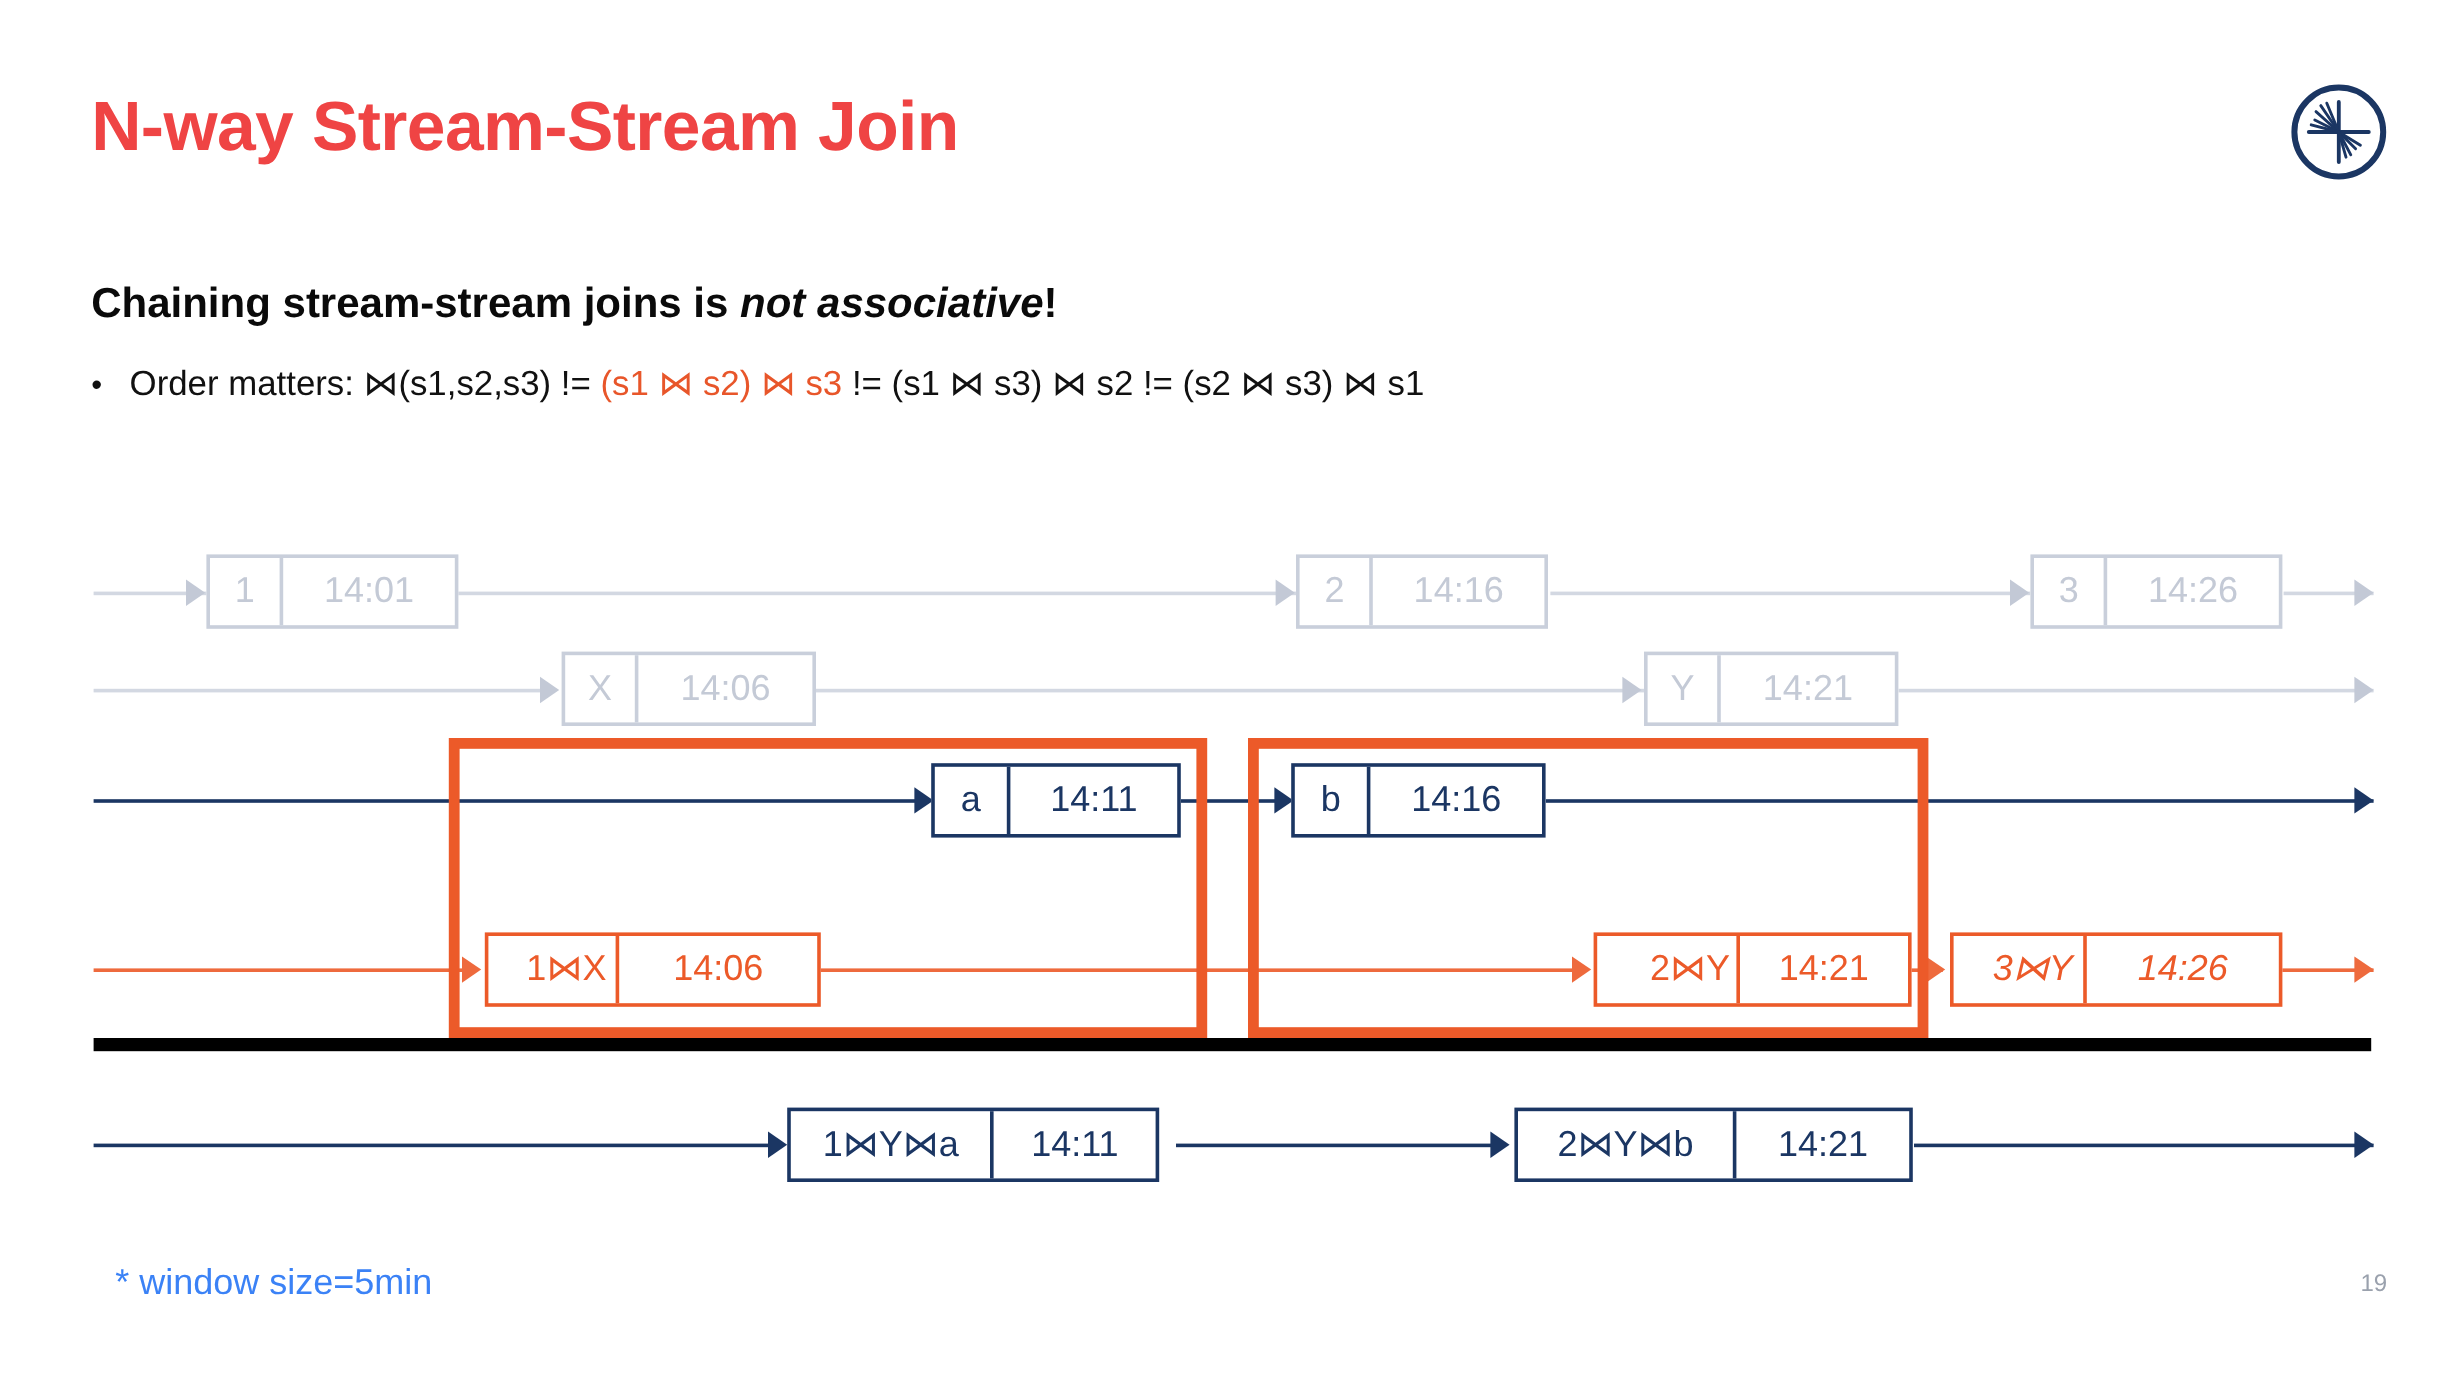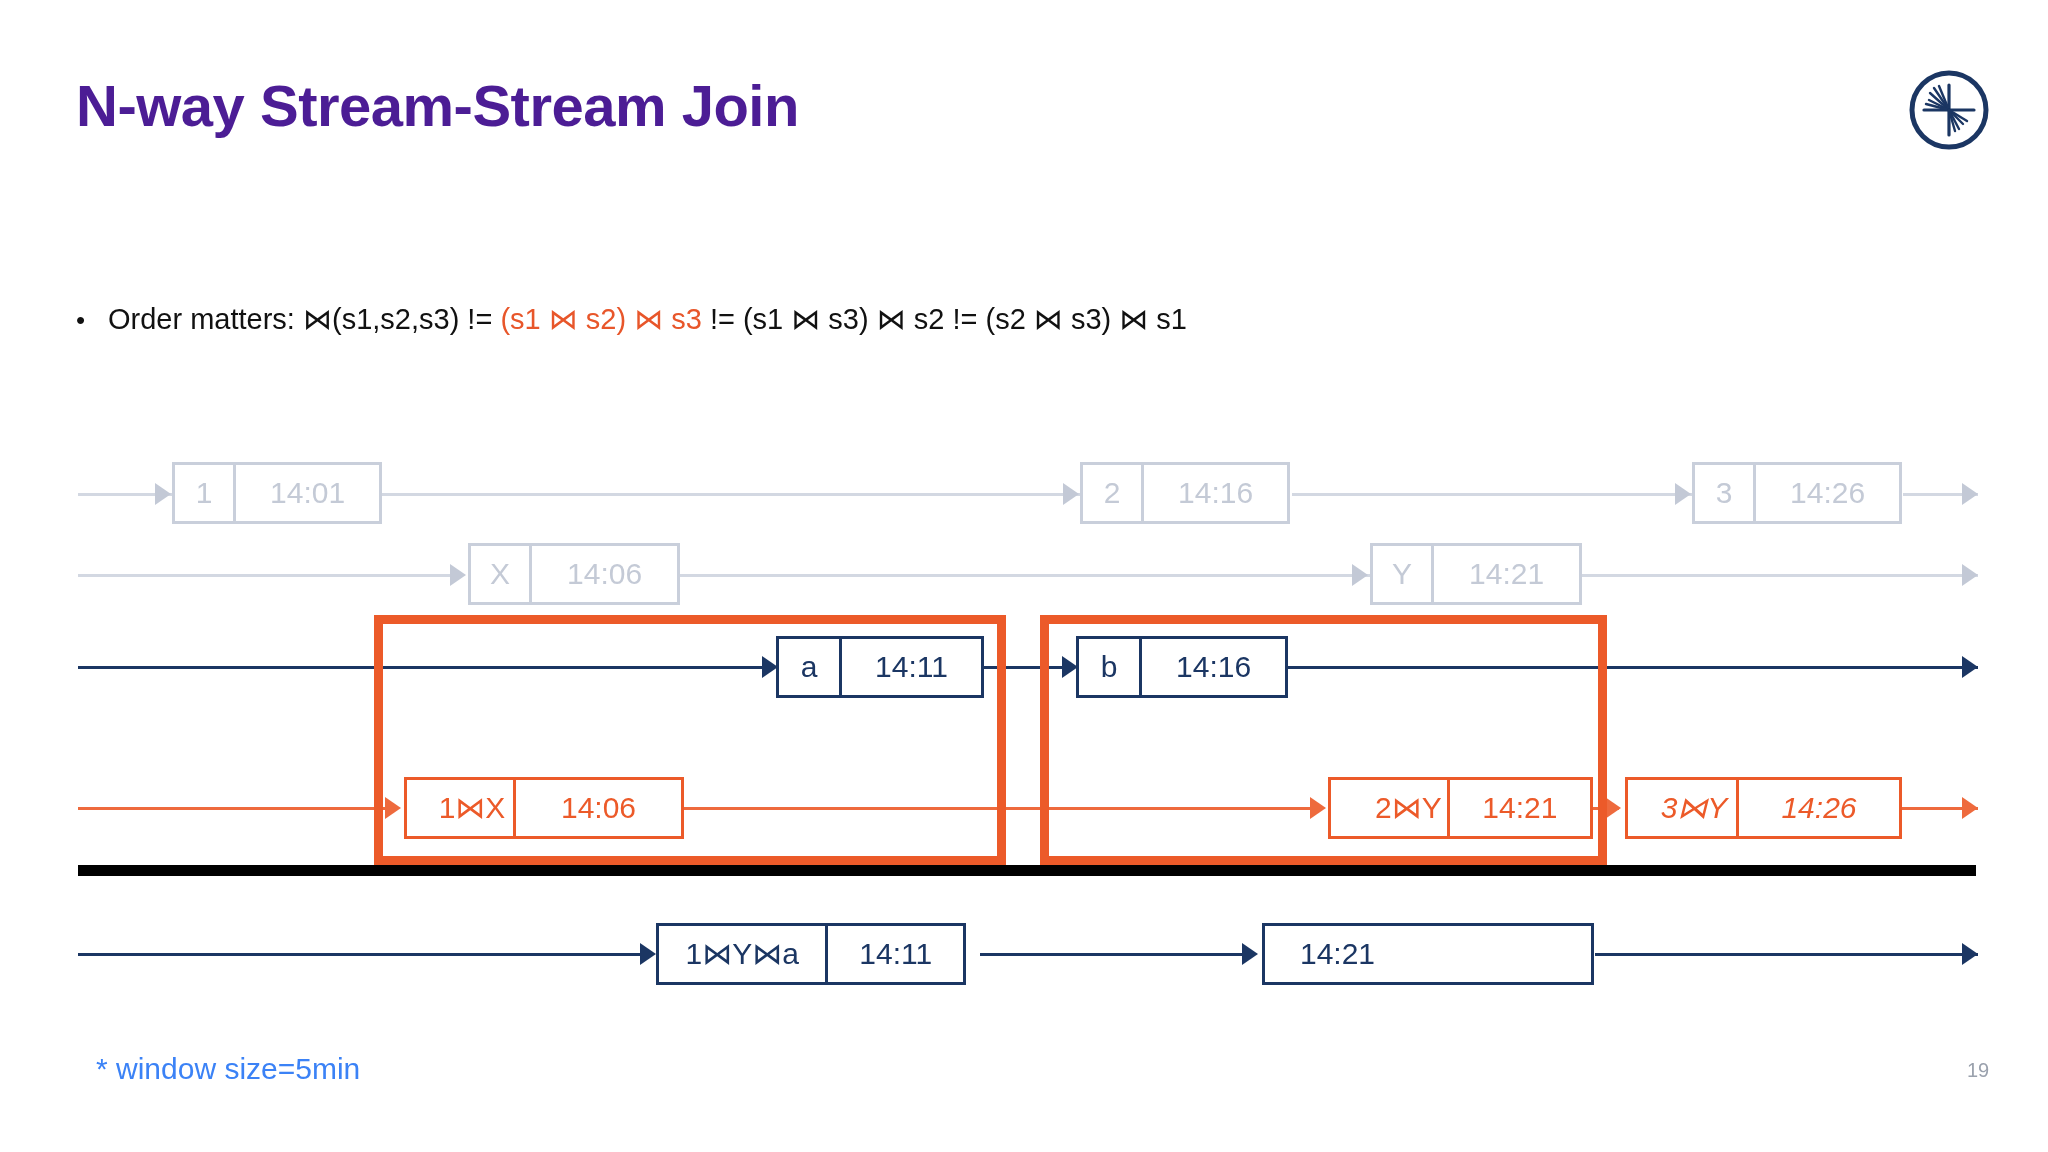--- a/index.html
+++ b/index.html
@@ -19,21 +19,21 @@
     overflow: hidden;
   }
 
   
   .slide-title {
     position: absolute;
     left: 76px;
     top: 72px;
     font-size: 58px;
     font-weight: bold;
-    color: #4c1d95;
+    color: #ef4444;
     letter-spacing: -0.5px;
     white-space: nowrap;
   }
   .logo-wrap {
     position: absolute;
     left: 1908px;
     top: 69px;
     width: 82px;
     height: 82px;
   }
@@ -189,20 +189,23 @@
         <line x1="41" y1="41" x2="21" y2="31"></line>
         <line x1="41" y1="41" x2="18" y2="35"></line>
         <line x1="41" y1="41" x2="55" y2="55"></line>
         <line x1="41" y1="41" x2="59" y2="52"></line>
         <line x1="41" y1="41" x2="51" y2="60"></line>
         <line x1="41" y1="41" x2="47" y2="62"></line>
       </g>
     </svg>
   </div>
 
+  <div class="subhead">
+    <span>Chaining stream-stream joins is </span><span class="ital">not associative</span><span>!</span>
+  </div>
 
   <div class="bullet-row">
     <span class="bullet-dot">•</span>
     <span class="bullet-text"><span>Order matters: ⋈(s1,s2,s3) != </span><span class="hl">(s1 ⋈ s2) ⋈ s3</span><span> != (s1 ⋈ s3) ⋈ s2 != (s2 ⋈ s3) ⋈ s1</span></span>
   </div>
 
   <div id="diagram">
 
     <div class="line gray" style="left:78px; top:493px; width:95px;"></div>
     <div class="arrow gray" style="left:155px; top:483px;"></div>
@@ -290,20 +293,21 @@
     <div class="evt orange" style="left:1625px; top:777px; width:277px;font-style:italic;">
       <div class="key" style="width:112px;">3⋈Y</div>
       <div class="val" style="width:162px;">14:26</div>
     </div>
 
     <div class="evt navy" style="left:656px; top:923px; width:310px;">
       <div class="key" style="width:180px;">1⋈Y⋈a</div>
       <div class="val" style="width:143px;">14:11</div>
     </div>
     <div class="evt navy" style="left:1262px; top:923px; width:332px;">
+      <div class="key" style="width:184px;">2⋈Y⋈b</div>
       <div class="val" style="width:145px;">14:21</div>
     </div>
 
   </div>
 
   <div class="footnote">* window size=5min</div>
   <div class="page-num">19</div>
 
 </div>
 

